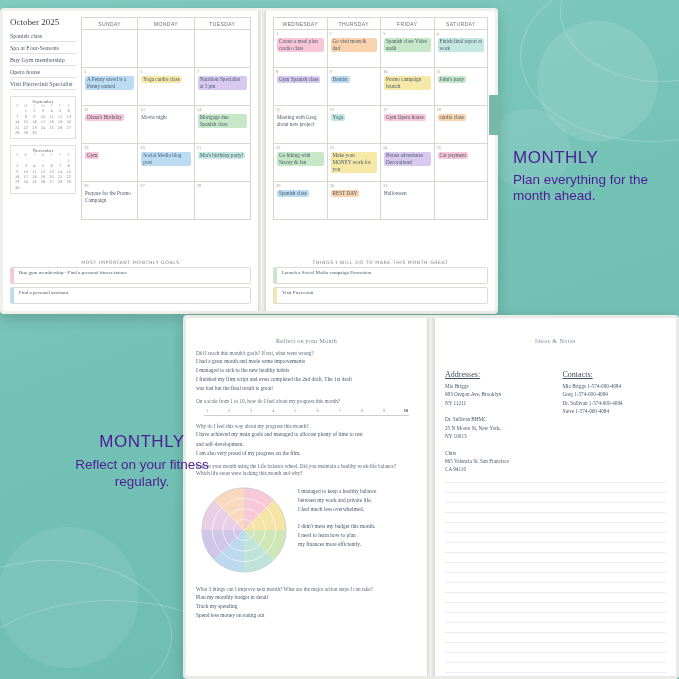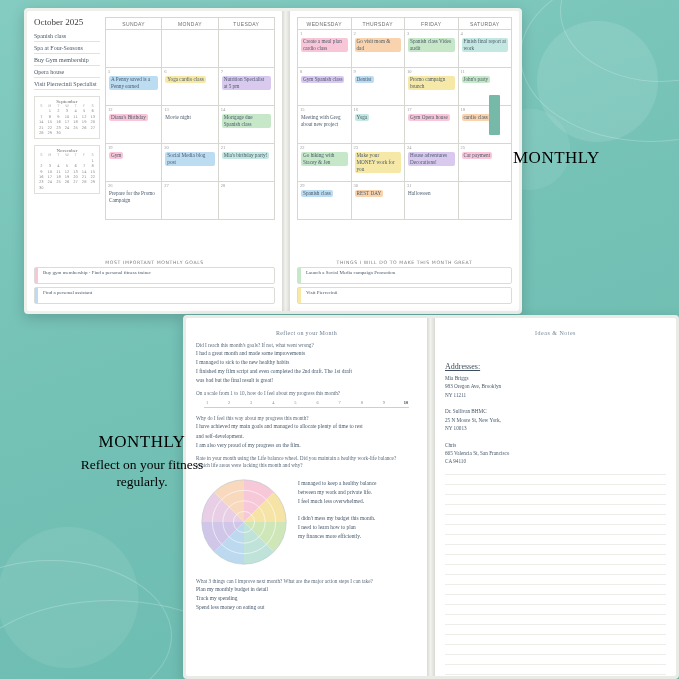--- a/index.html
+++ b/index.html
@@ -29,21 +29,21 @@
     border-radius:4px;
     box-shadow:0 4px 14px rgba(0,0,0,0.18);
     overflow:hidden;
   }
   .gutter{
     width:8px;height:100%;
     background:linear-gradient(90deg,#d9d9d4,#f2f2ee 45%,#d9d9d4);
   }
 
   
-  #calendar-book{left:24px;top:8px;width:492px;height:300px;
+  #calendar-book{left:0;top:8px;width:492px;height:300px;
      background:#eef0ec;padding:3px;}
   #calendar-book .inner{
     width:100%;height:100%;display:flex;background:#fff;border-radius:2px;overflow:hidden;
   }
   .cal-page{flex:1;position:relative;padding:6px 7px 4px 7px;box-sizing:border-box;}
   .cal-title{font-family:"Liberation Serif",serif;font-size:9px;color:#3b3b3b;margin-bottom:3px;}
   .cal-grid{display:grid;grid-template-columns:repeat(4,1fr);gap:1px;background:#d7d7d2;border:1px solid #d7d7d2;}
   .rightgrid{grid-template-columns:repeat(4,1fr);}
   .cal-hdr{
     background:#fff;text-align:center;font-size:5px;letter-spacing:.4px;
@@ -84,35 +84,35 @@
     flex:1;border:1px solid #dcdcd7;border-radius:2px;height:17px;
     font-size:5px;color:#4a5a6a;padding:2px 3px;box-sizing:border-box;
     font-family:"Liberation Serif",serif;position:relative;
   }
   .goal-tab{position:absolute;left:0;top:0;bottom:0;width:3px;}
 
   
   #review-book{left:183px;top:315px;width:490px;height:358px;
      background:#e9ebe7;padding:3px;}
   #review-book .inner{width:100%;height:100%;display:flex;background:#fff;border-radius:2px;overflow:hidden;}
-  .rv-page{flex:1;position:relative;padding:12px 10px;box-sizing:border-box;font-family:"Liberation Serif",serif;}
+  .rv-page{flex:1;position:relative;padding:20px 10px;box-sizing:border-box;font-family:"Liberation Serif",serif;}
   .rv-h{font-size:6px;color:#6f7f8f;text-align:center;letter-spacing:.3px;}
   .q{font-size:5.2px;color:#5c6c7c;margin-top:6px;}
   .a{font-size:5.4px;color:#46586a;margin-top:1px;line-height:1.5;}
   .scale{display:flex;justify-content:space-between;margin:4px 6px 0 6px;}
   .scale .tick{font-size:4.4px;color:#8b8b8b;text-align:center;width:10px;}
   .scaleline{border-top:1px solid #cfcfca;margin:2px 8px 0 8px;position:relative;height:1px;}
   .wheel{width:96px;height:96px;border-radius:50%;margin:6px auto 0;position:relative;}
   .notes-title{font-size:6px;color:#7a8a99;text-align:center;letter-spacing:.5px;}
   .addr-h{font-family:"Liberation Serif",serif;font-size:8px;color:#3e4e5e;text-decoration:underline;}
   .addr{font-size:5.2px;color:#46586a;line-height:1.6;margin-top:3px;}
   .notelines div{border-bottom:1px solid #edeeea;height:9px;}
 
   
-  .caption{position:absolute;font-family:Liberation Serif, serif;color:#000000;}
+  .caption{position:absolute;font-family:Liberation Sans, sans-serif;color:#4c1d95;}
   #cap-monthly{left:513px;top:148px;width:160px;}
   #cap-monthly .l1{font-size:17px;letter-spacing:.5px;line-height:1.15;}
   #cap-monthly .l2{font-size:13.5px;line-height:1.25;margin-top:4px;}
   #cap-review{left:62px;top:432px;width:160px;text-align:center;}
   #cap-review .l1{font-size:17px;letter-spacing:.5px;line-height:1.15;}
   #cap-review .l2{font-size:13.5px;line-height:1.3;margin-top:4px;}
 
   
   #ribbon{position:absolute;left:489px;top:95px;width:11px;height:40px;background:#76b9a8;border-radius:1px;}
 </style>
@@ -516,20 +516,29 @@
               <div>&nbsp;</div>
               <div>Dr. Sullivan BHMC</div>
               <div>25 N Moore St, New York,</div>
               <div>NY 10013</div>
               <div>&nbsp;</div>
               <div>Chris</div>
               <div>665 Valencia St, San Francisco</div>
               <div>CA 94110</div>
             </div>
         </div>
+        <div style="flex:1">
+          <div class="addr-h">Contacts:</div>
+          <div class="addr" id="contactlist">
+              <div>Mia Briggs  1-574-000-4084</div>
+              <div>Greg  1-574-000-4084</div>
+              <div>Dr. Sullivan  1-574-000-4084</div>
+              <div>Steve  1-574-000-4084</div>
+            </div>
+        </div>
       </div>
       <div class="notelines" id="notelines">
           <div></div>
           <div></div>
           <div></div>
           <div></div>
           <div></div>
           <div></div>
           <div></div>
           <div></div>
@@ -547,18 +556,19 @@
           <div></div>
           <div></div>
           <div></div>
         </div>
     </div>
   </div>
 </div>
 
 <div class="caption" id="cap-monthly">
   <div class="l1">MONTHLY</div>
+  <div class="l2">Plan everything for the month ahead.</div>
 </div>
 
 <div class="caption" id="cap-review">
   <div class="l1">MONTHLY</div>
   <div class="l2">Reflect on your fitness regularly.</div>
 </div>
 
 </body></html>

